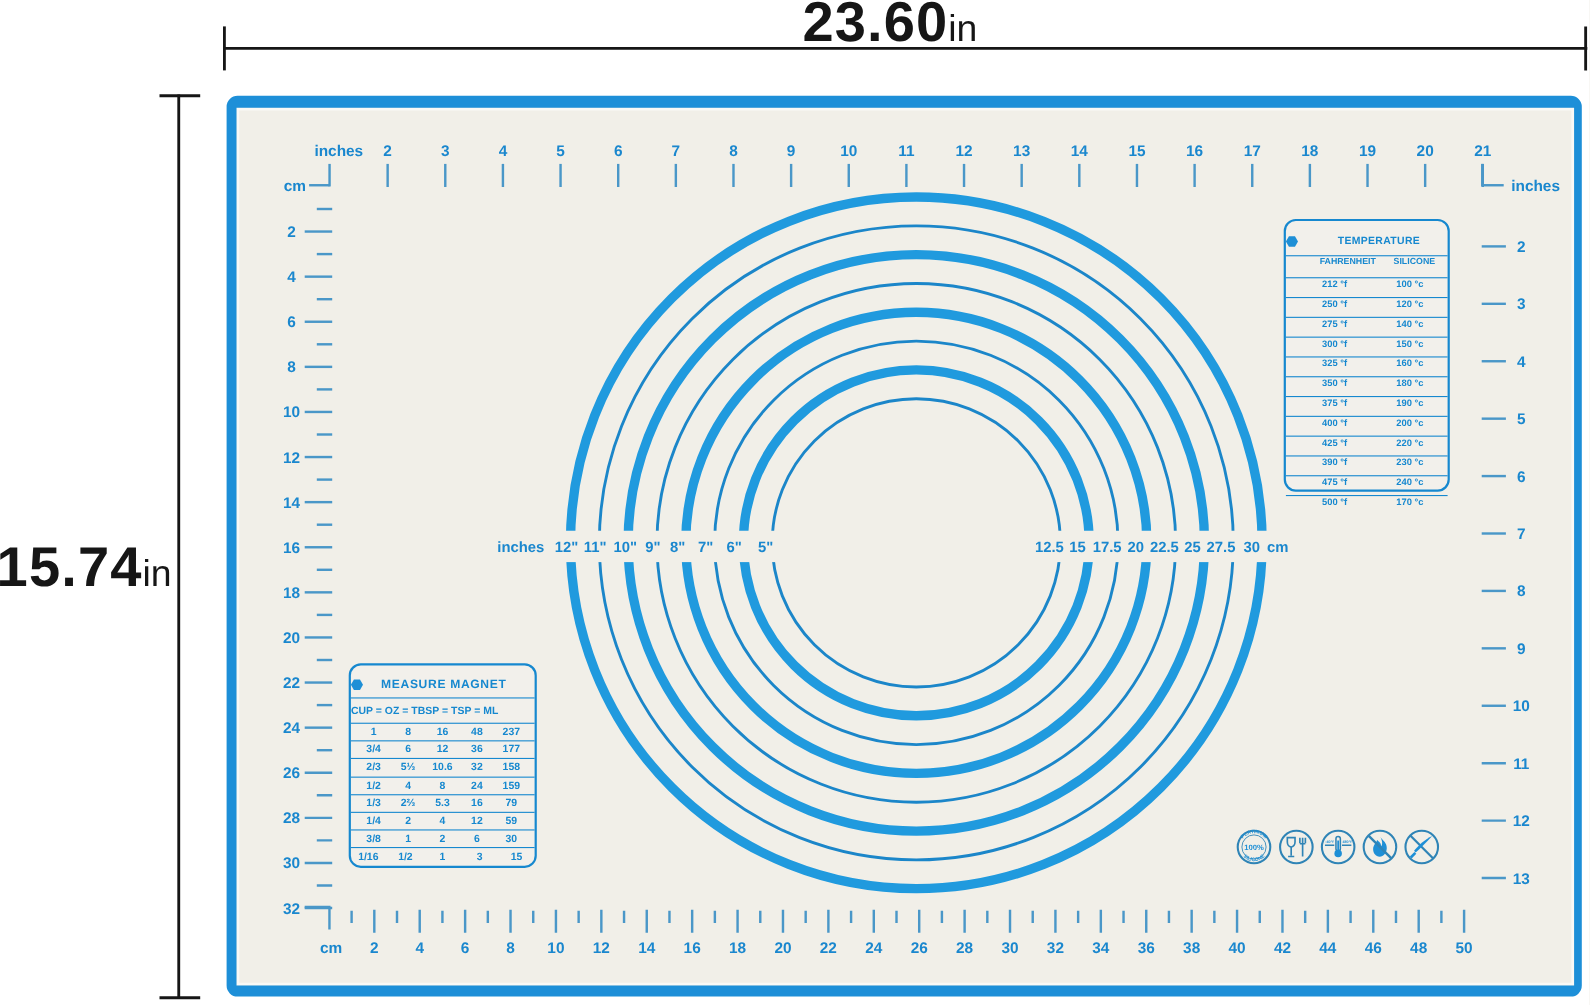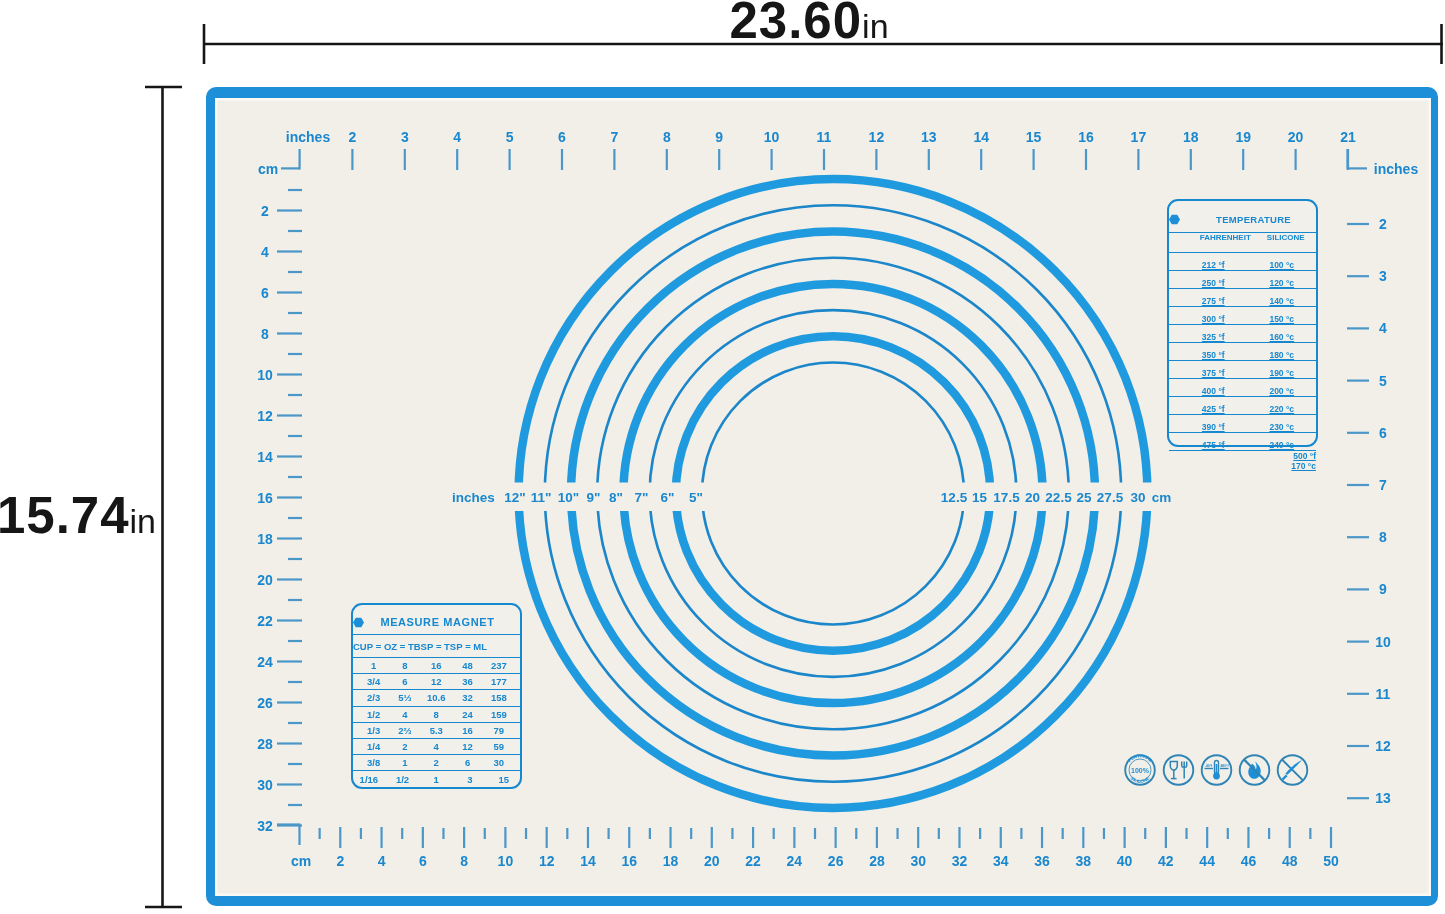--- a/index.html
+++ b/index.html
@@ -5,22 +5,22 @@
 #mat { position:absolute; left:206px; top:87px; width:1232px; height:819px; background:#f1efe8;
        border-style:solid; border-color:#1d8fd8; border-width:11px 7px 10px 9px; border-radius:10px;
        box-shadow: inset 0 0 0 2.5px rgba(255,255,255,0.6); }
 svg.overlay { position:absolute; left:0; top:0; }
 .tbl { position:absolute; border:2.5px solid #1688cf; border-radius:11px; color:#1688cf; font-weight:bold; background:rgba(244,242,237,0.5); }
 .th { display:flex; align-items:center; justify-content:space-between; gap:6px; border-bottom:1.6px solid #1688cf; padding-right:25px; padding-top:6px; }
 .tht { font-size:9.5px; letter-spacing:0.3px; }
 .tht2 { font-size:11px; letter-spacing:0.6px; }
 .sub { display:flex; height:20px; align-items:flex-start; border-bottom:1.4px solid #1688cf; font-size:8px; padding-left:26px; }
 .sub span { flex:1; text-align:center; }
-.tr { display:flex; height:18px; align-items:flex-end; border-bottom:1.4px solid #1688cf; font-size:8.5px; padding-left:10px;text-decoration:underline; }
-.tr:last-child { border-bottom:none;flex-direction:column; }
+.tr { display:flex; height:18px; align-items:flex-start; border-bottom:1.4px solid #1688cf; font-size:8.5px; padding-left:10px; }
+.tr:last-child { border-bottom:none; }
 .tr span { flex:1; text-align:center; }
 .mh { height:23.5px; line-height:23px; text-align:left; border-bottom:1.4px solid #1688cf; font-size:9.5px; }
 .mr { display:flex; height:16.2px; align-items:center; border-bottom:1.4px solid #1688cf; font-size:9.5px; padding:0 5px; }
 .mr:last-child { border-bottom:none;gap:12px; }
 .mr span { width:20%; text-align:center; }
 </style></head><body>
 <div id="mat"></div>
 <svg class="overlay" width="1445" height="914" viewBox="0 0 1445 914">
 <line x1="203" y1="44" x2="1443" y2="44" stroke="#161616" stroke-width="2.6" stroke-linecap="butt"></line>
     <line x1="204" y1="24" x2="204" y2="64" stroke="#161616" stroke-width="2.6" stroke-linecap="butt"></line>
@@ -350,21 +350,21 @@
     </div>
     <div class="tr">
       <span>475 °f</span>
       <span>240 °c</span>
     </div>
     <div class="tr">
       <span>500 °f</span>
       <span>170 °c</span>
     </div>
   </div>
-<div class="tbl" style="left:351px;top:602.5px;width:170.5px;height:186px">
+<div class="tbl" style="left:317px;top:602.5px;width:170.5px;height:186px">
 <div class="th" style="height:30px">
       <svg width="11" height="11" viewBox="-6 -6 12 12" style="vertical-align:-2px">
         <polygon points="-3,-5.2 3,-5.2 6,0 3,5.2 -3,5.2 -6,0" fill="#1e8fd6"></polygon>
       </svg>
       <span class="tht2">MEASURE MAGNET</span>
     </div>
 <div class="mh">CUP&nbsp;=&nbsp;OZ&nbsp;=&nbsp;TBSP&nbsp;=&nbsp;TSP&nbsp;=&nbsp;ML</div>
 <div class="mr">
       <span>1</span>
       <span>8</span>

